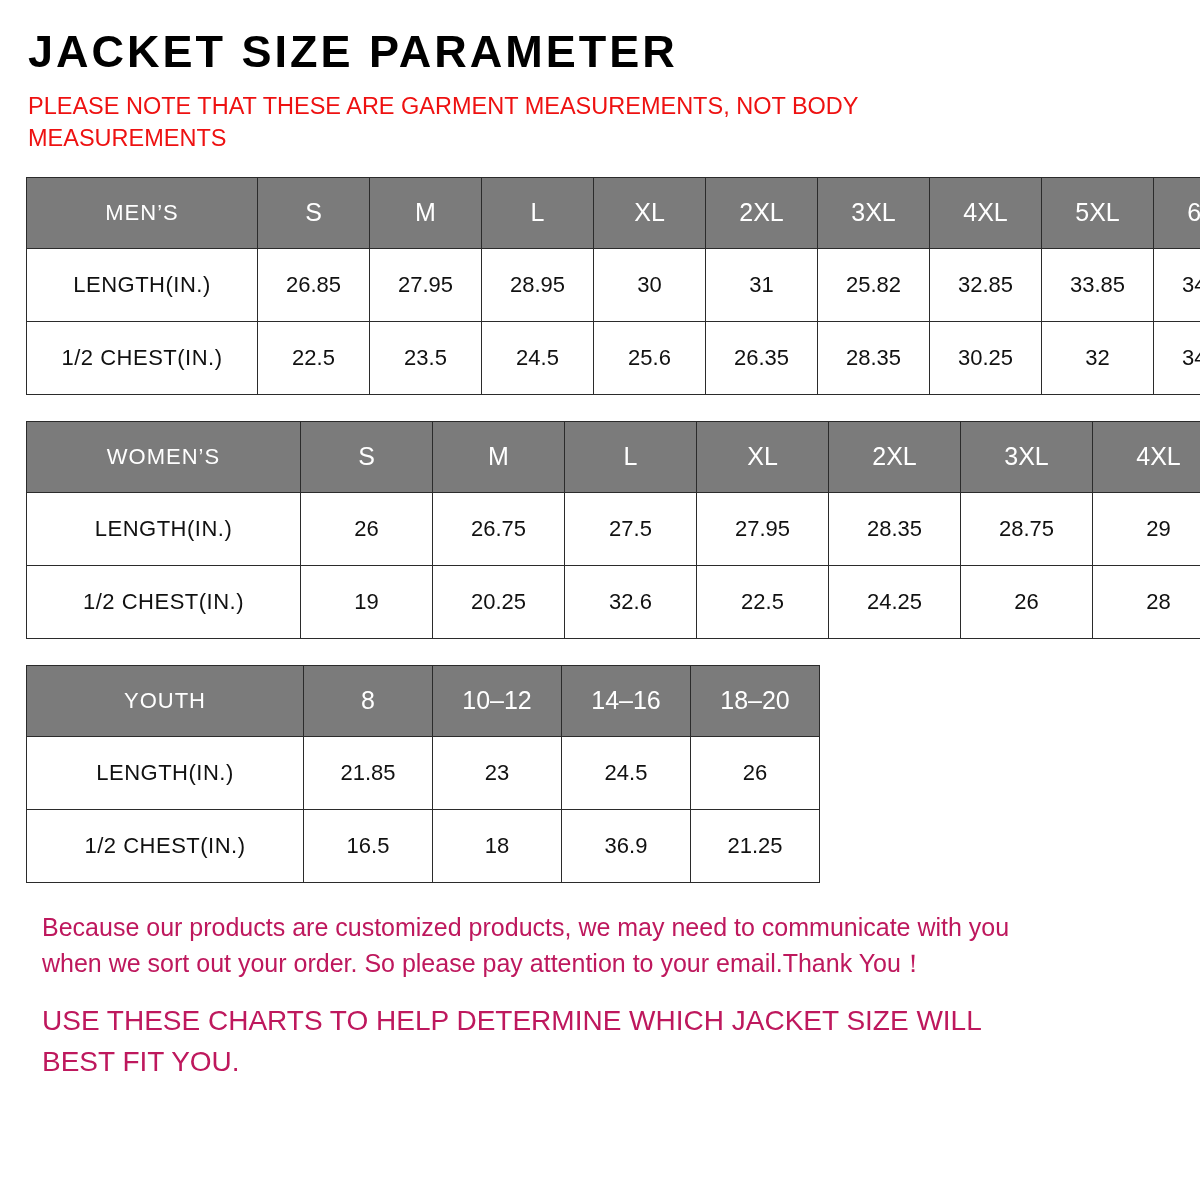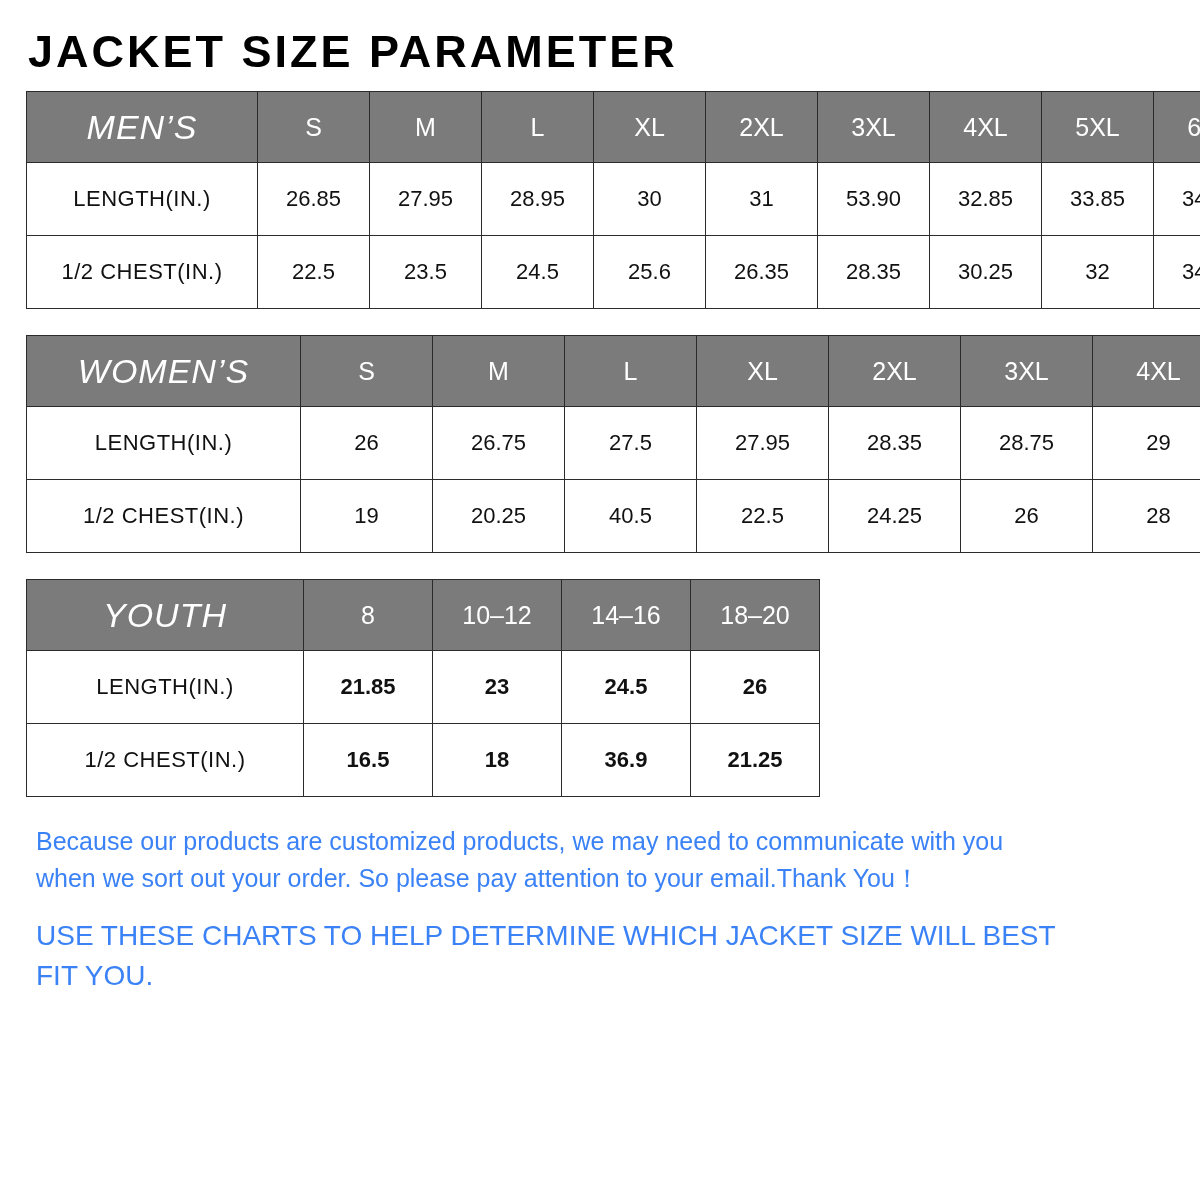--- a/index.html
+++ b/index.html
@@ -51,23 +51,22 @@
     padding: 0 4px;
     white-space: nowrap;
   }
   table.size-table tr.head td {
     background: #7b7b7b;
     color: #ffffff;
     font-weight: normal;
     height: 70px;
   }
   table.size-table tr.head td.cat {
-    font-size: 34px;
+    font-size: 22px;
     letter-spacing: 1px;
-    font-style: italic;
   }
   table.size-table tr.head td.sz {
     font-size: 25px;
   }
   td.rowlabel {
     font-size: 23px;
     letter-spacing: 0.5px;
   }
 
   
@@ -76,45 +75,46 @@
   .tbl-men .cx { width: 103px; }
 
   
   .tbl-women { width: 1125px; }
   .tbl-women .c0 { width: 265px; }
   .tbl-women .cx { width: 123px; }
 
   
   .tbl-youth { width: 750px; }
   .tbl-youth .c0 { width: 268px; }
-  .tbl-youth .cx { width: 120px; font-weight: bold; }
+  .tbl-youth .cx { width: 120px; }
 
   .footer {
     margin-top: 8px;
   }
   .footer p {
-    color: #3b82f6;
-    margin: 0 0 20px 10px;
+    color: #be185d;
+    margin: 0 0 20px 16px;
     line-height: 1.45;
   }
   .footer .f1 {
     font-size: 25px;
     max-width: 1150px;
   }
   .footer .f2 {
     font-size: 28px;
   }
 </style>
 </head>
 <body>
 
 <div class="page">
 
   <h1 class="title">JACKET SIZE PARAMETER</h1>
 
+  <p class="note">PLEASE NOTE THAT THESE ARE GARMENT MEASUREMENTS, NOT BODY MEASUREMENTS</p>
 
   <table class="size-table tbl-men">
     <tbody>
         <tr class="head">
       <td class="c0 cat">MEN’S</td>
       <td class="cx sz">S</td>
       <td class="cx sz">M</td>
       <td class="cx sz">L</td>
       <td class="cx sz">XL</td>
       <td class="cx sz">2XL</td>
@@ -123,21 +123,21 @@
       <td class="cx sz">5XL</td>
       <td class="cx sz">6XL</td>
     </tr>
     <tr>
       <td class="c0 rowlabel">LENGTH(IN.)</td>
       <td class="cx">26.85</td>
       <td class="cx">27.95</td>
       <td class="cx">28.95</td>
       <td class="cx">30</td>
       <td class="cx">31</td>
-      <td class="cx">53.90</td>
+      <td class="cx">25.82</td>
       <td class="cx">32.85</td>
       <td class="cx">33.85</td>
       <td class="cx">34.85</td>
     </tr>
     <tr>
       <td class="c0 rowlabel">1/2 CHEST(IN.)</td>
       <td class="cx">22.5</td>
       <td class="cx">23.5</td>
       <td class="cx">24.5</td>
       <td class="cx">25.6</td>
@@ -169,21 +169,21 @@
       <td class="cx">27.5</td>
       <td class="cx">27.95</td>
       <td class="cx">28.35</td>
       <td class="cx">28.75</td>
       <td class="cx">29</td>
     </tr>
     <tr>
       <td class="c0 rowlabel">1/2 CHEST(IN.)</td>
       <td class="cx">19</td>
       <td class="cx">20.25</td>
-      <td class="cx">40.5</td>
+      <td class="cx">32.6</td>
       <td class="cx">22.5</td>
       <td class="cx">24.25</td>
       <td class="cx">26</td>
       <td class="cx">28</td>
     </tr>
   </tbody>
     </table>
 
   <table class="size-table tbl-youth">
     <tbody>

